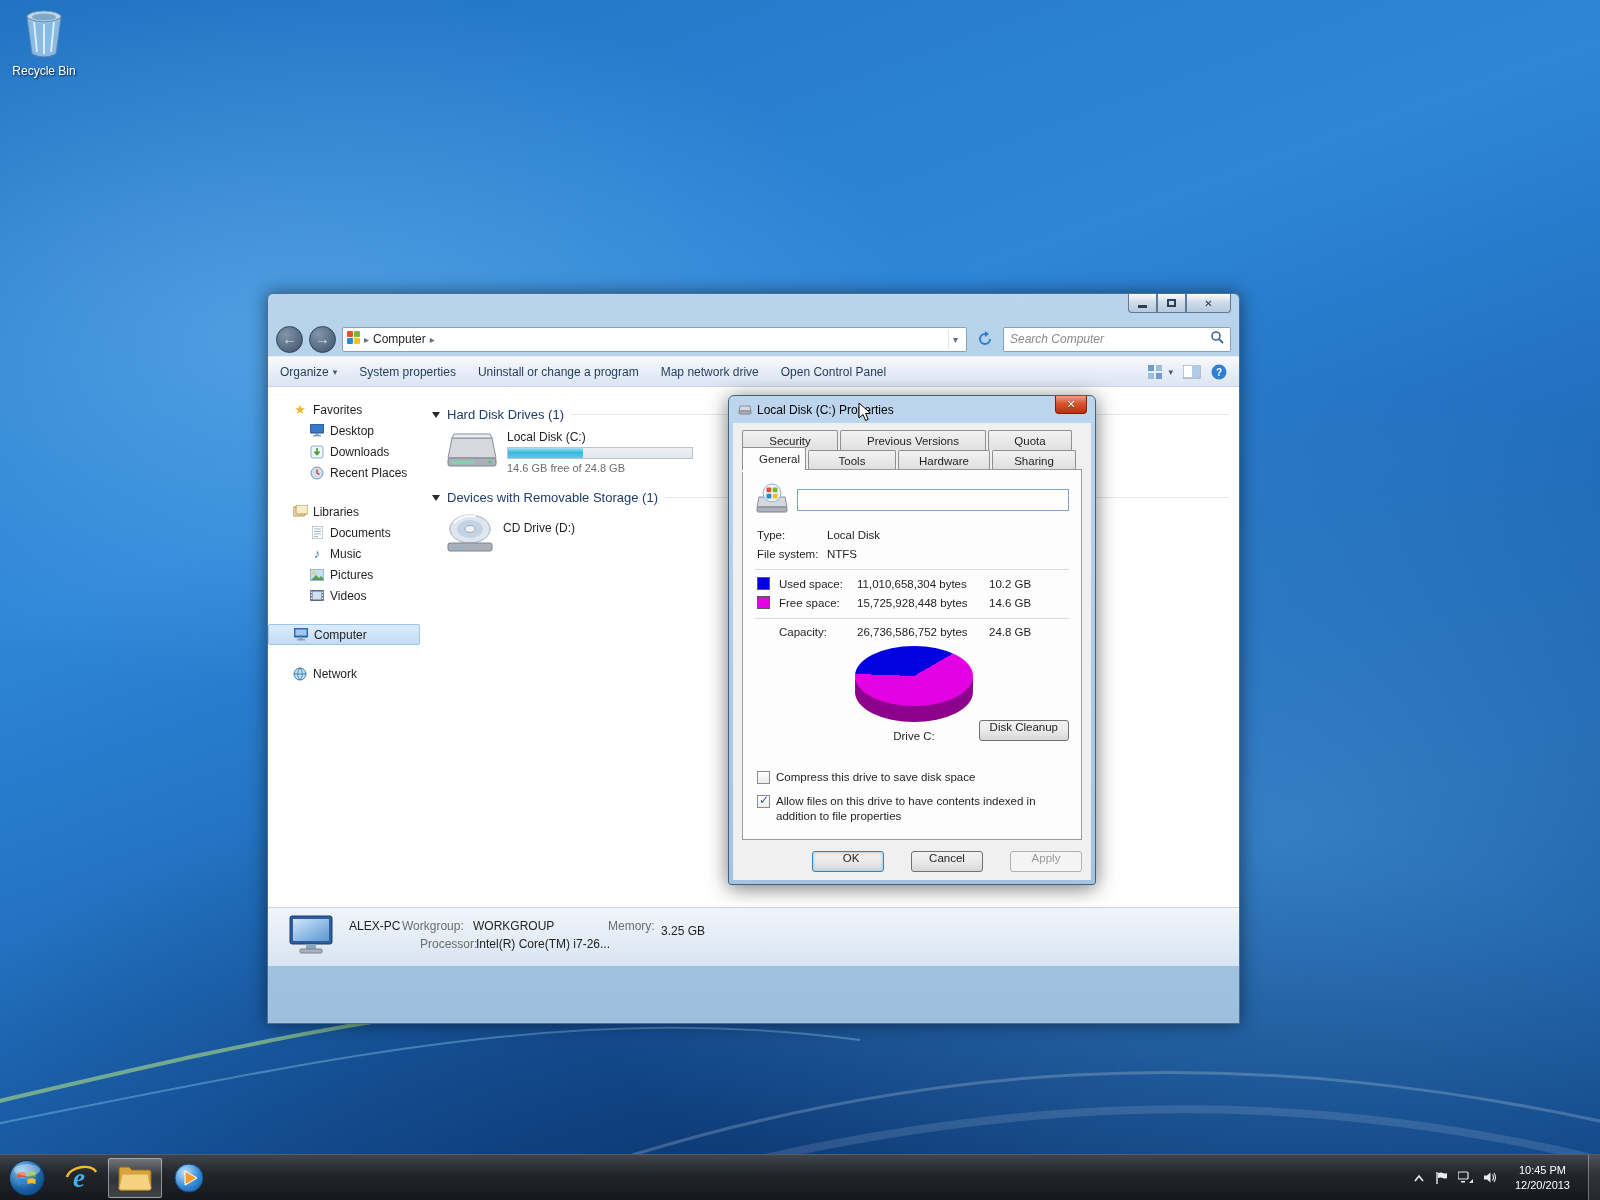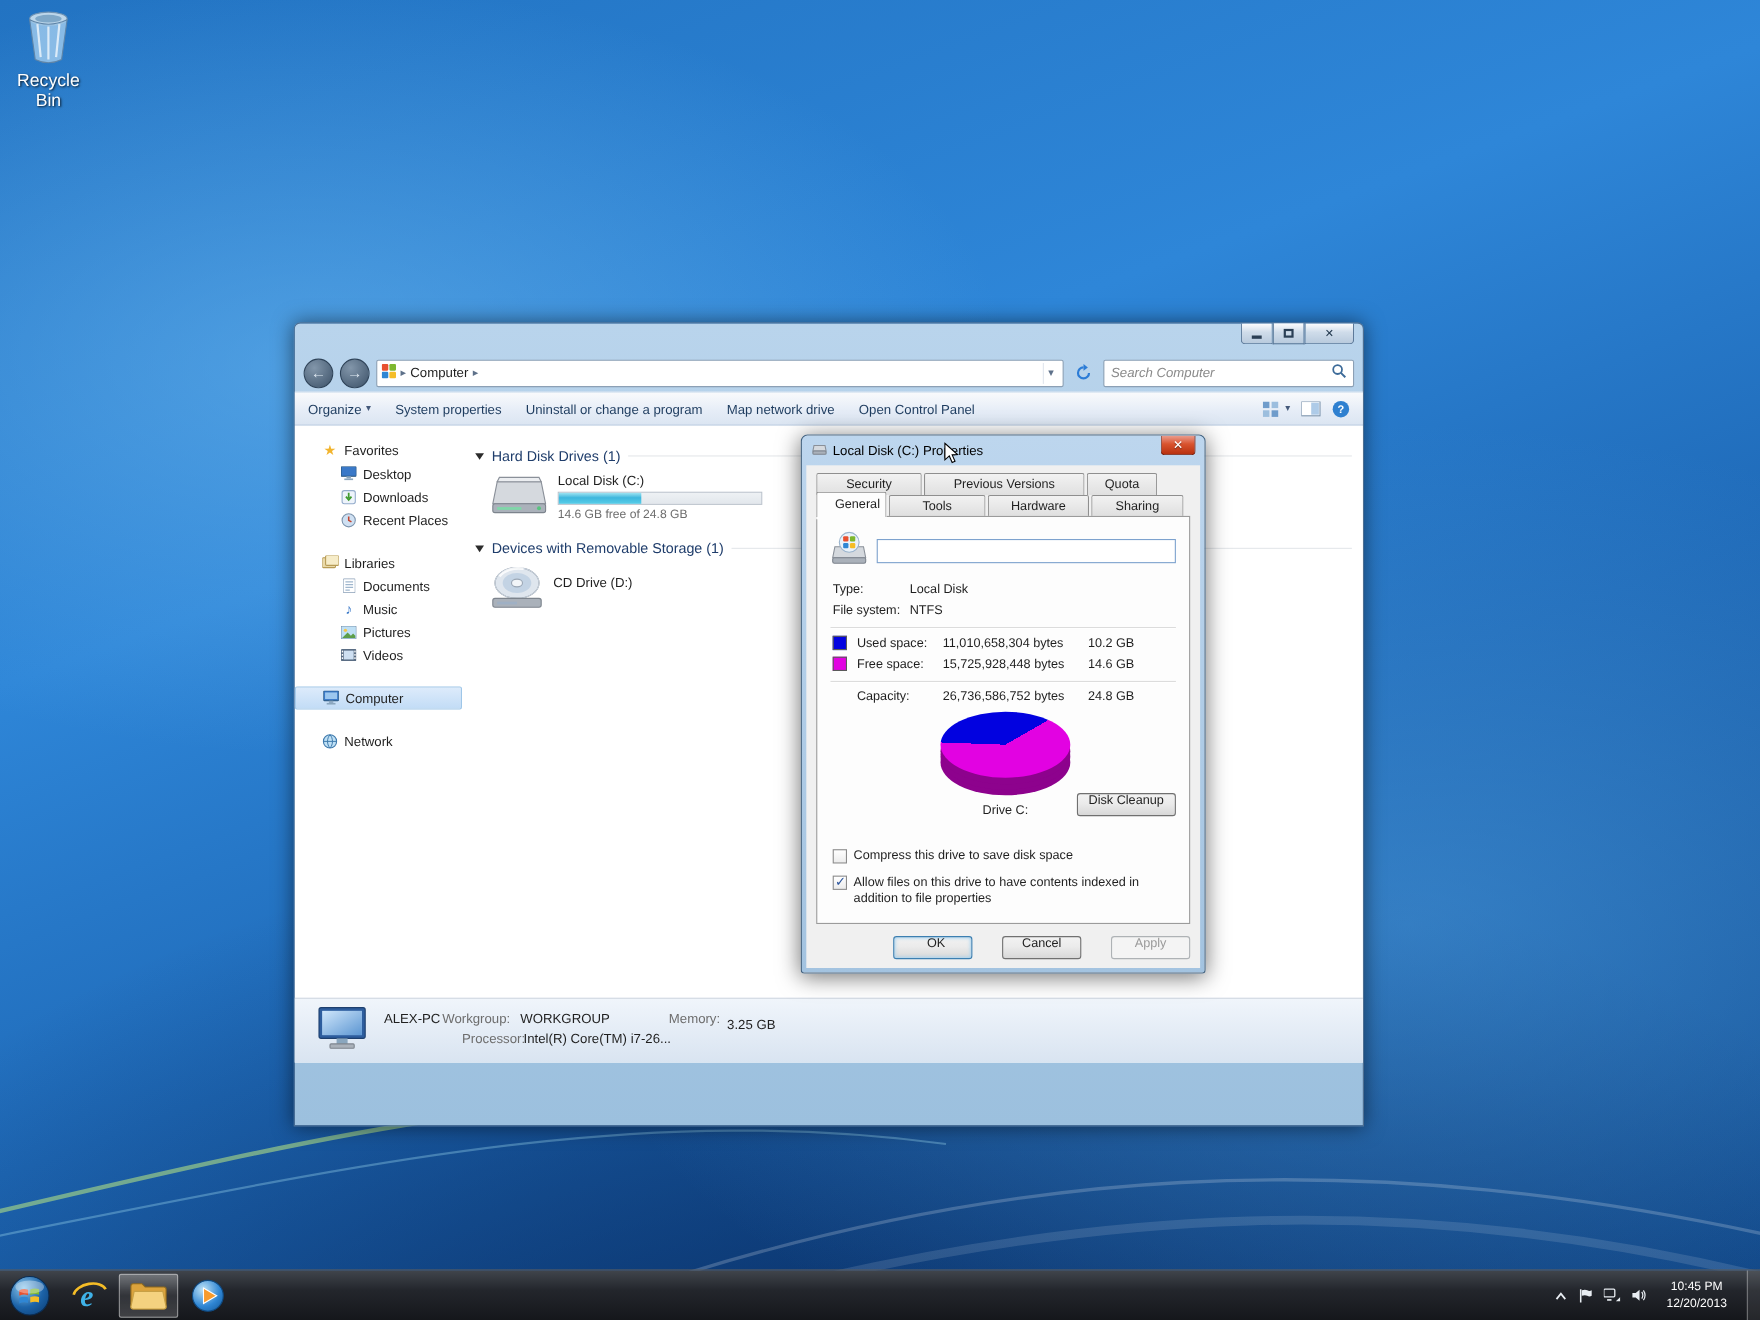--- a/index.html
+++ b/index.html
@@ -9,21 +9,21 @@
     background:
       radial-gradient(ellipse 900px 500px at 18% 28%, rgba(110,185,240,.55), transparent 70%),
       radial-gradient(ellipse 1100px 650px at 80% 70%, rgba(80,160,225,.5), transparent 70%),
       radial-gradient(ellipse 1500px 900px at 50% 118%, rgba(6,35,85,.9), transparent 75%),
       linear-gradient(160deg, #2273c2 0%, #2e86d8 35%, #1f6ab8 60%, #0d4486 100%);
   }
   .swoosh { position:absolute; left:0; top:0; pointer-events:none; }
 
   
   .desk-icon { position:absolute; left:6px; top:8px; width:76px; text-align:center; }
-  .desk-icon .lbl { display:block; margin-top:2px; color:#fff; font-size:16px; text-shadow:1px 1px 2px rgba(0,0,0,.8); }
+  .desk-icon .lbl { display:block; margin-top:2px; color:#fff; font-size:12px; text-shadow:1px 1px 2px rgba(0,0,0,.8); }
 
   
   .explorer {
     position:absolute; left:267px; top:293px; width:973px; height:731px;
     background:linear-gradient(#b9d4ec, #9cc0de);
     border:1px solid #4e6f92; border-radius:6px 6px 0 0;
     box-shadow:0 0 18px rgba(0,0,0,.5);
   }
   .ex-caption { position:relative; height:28px; }
   .cap-btns { position:absolute; top:0; right:8px; display:flex; }
@@ -497,21 +497,21 @@
       <div class="dlg-close">✕</div>
     </div>
     <div class="dlg-body">
       <div class="tabs-back">
         <div class="tab-b" style="width:96px">
             <span>Security</span>
           </div>
         <div class="tab-b" style="width:146px">
             <span>Previous Versions</span>
           </div>
-        <div class="tab-b" style="width:64px">
+        <div class="tab-b" style="width:84px">
             <span>Quota</span>
           </div>
       </div>
       <div class="tabs-front">
         <div class="tab-f active" style="width:64px">
             <span>General</span>
           </div>
         <div class="tab-f" style="width:88px">
             <span>Tools</span>
           </div>

